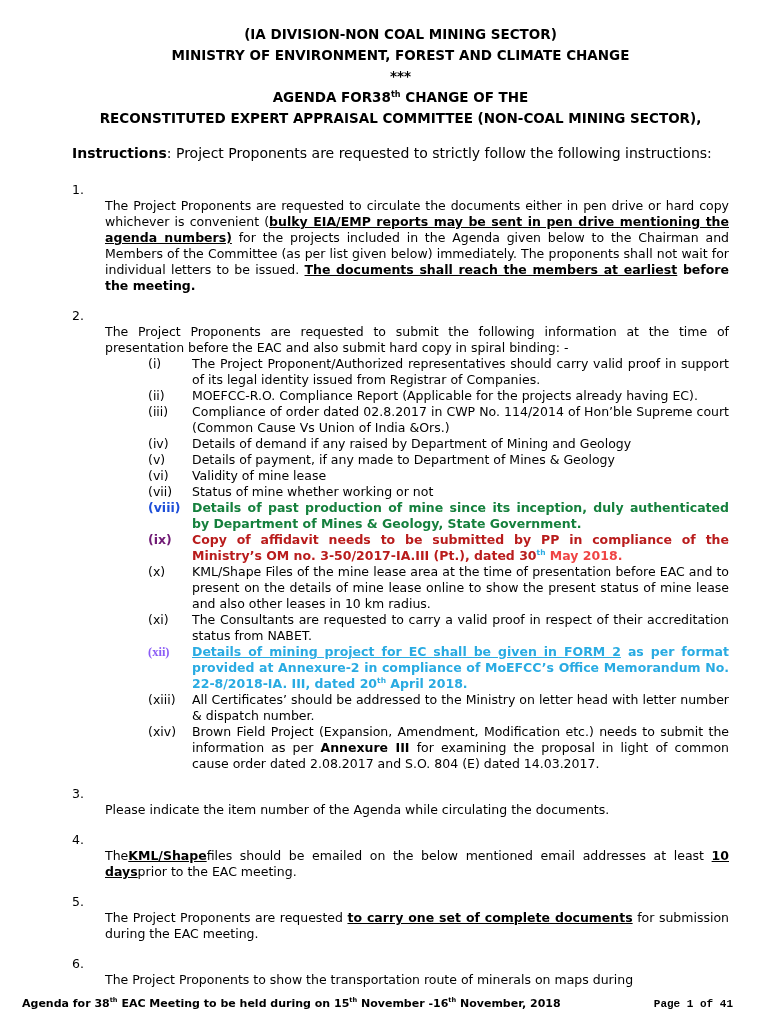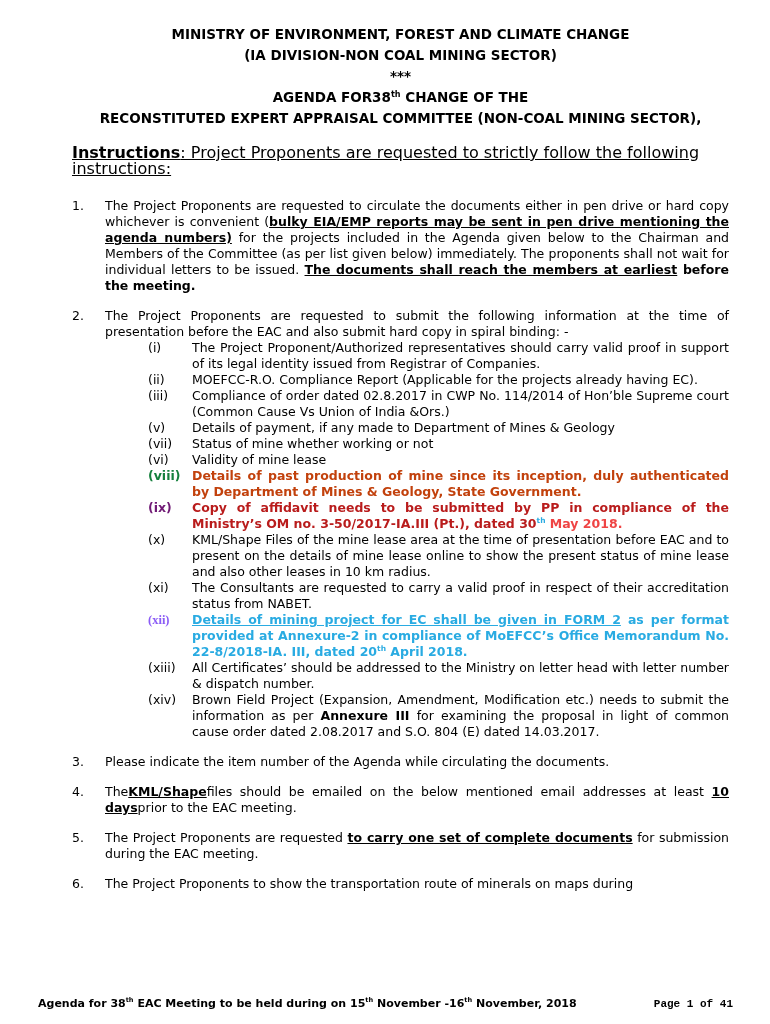--- a/index.html
+++ b/index.html
@@ -13,59 +13,58 @@
   }
   .page { padding: 24px 41px 0 72px; }
   .header {
     text-align: center;
     font-weight: bold;
     font-size: 13.5px;
     line-height: 21px;
     margin-bottom: 16px;
   }
   .instructions {
-    font-size: 16px;
+    font-size: 14px;
     line-height: 16px;
     margin-bottom: 21px;
-    text-decoration: underline;
   }
   .item {
     display: flex;
     font-size: 12.5px;
     line-height: 16px;
     margin-bottom: 14px;
   }
   .item-num { width: 33px; flex: none; }
   .item-body-wrap { flex: 1; min-width: 0; }
-  .item-body { text-align: justify; }
+  .item-body { text-align: justify; margin-top: 16px; }
   .sub { display: flex; margin-left: 43px; }
   .sub-num { width: 44px; flex: none; }
   .sub-body { flex: 1; min-width: 0; text-align: justify; }
   sup { font-size: 0.6em; line-height: 0; }
   .footer {
     position: absolute;
-    left: 38px;
+    left: 22px;
     right: 37px;
     bottom: 13px;
     display: flex;
     justify-content: space-between;
     align-items: baseline;
     font-size: 11px;
     line-height: 14px;
   }
   .footer > div { white-space: nowrap; }
 </style>
 </head>
 <body>
 
 <div class="page">
 
   <div class="header">
+    <div><span style="font-weight: bold;">(IA DIVISION-NON COAL MINING SECTOR)</span></div>
     <div><span style="font-weight: bold;">MINISTRY OF ENVIRONMENT, FOREST AND CLIMATE CHANGE</span></div>
-    <div><span style="font-weight: bold;">(IA DIVISION-NON COAL MINING SECTOR)</span></div>
     <div><span style="font-weight: bold;">***</span></div>
     <div><span style="font-weight: bold;">AGENDA FOR38</span><sup style="font-weight: bold;">th</sup><span style="font-weight: bold;"> CHANGE OF THE</span></div>
     <div><span style="font-weight: bold;">RECONSTITUTED EXPERT APPRAISAL COMMITTEE (NON-COAL MINING SECTOR),</span></div>
   </div>
 
   <div class="instructions"><span style="font-weight: bold;">Instructions</span><span>: Project Proponents are requested to strictly follow the following instructions:</span></div>
 
   <div class="item">
     <div class="item-num"><span>1.</span></div>
     <div class="item-body-wrap">
@@ -83,34 +82,38 @@
       </div>
       <div class="sub">
         <div class="sub-num"><span>(ii)</span></div>
         <div class="sub-body"><span>MOEFCC-R.O. Compliance Report (Applicable for the projects already having EC).</span></div>
       </div>
       <div class="sub">
         <div class="sub-num"><span>(iii)</span></div>
         <div class="sub-body"><span>Compliance of order dated 02.8.2017 in CWP No. 114/2014 of Hon’ble Supreme court (Common Cause Vs Union of India &amp;Ors.)</span></div>
       </div>
       <div class="sub">
+        <div class="sub-num"><span>(iv)</span></div>
+        <div class="sub-body"><span>Details of demand if any raised by Department of Mining and Geology</span></div>
+      </div>
+      <div class="sub">
         <div class="sub-num"><span>(v)</span></div>
         <div class="sub-body"><span>Details of payment, if any made to Department of Mines &amp; Geology</span></div>
+      </div>
+      <div class="sub">
+        <div class="sub-num"><span>(vi)</span></div>
+        <div class="sub-body"><span>Validity of mine lease</span></div>
       </div>
       <div class="sub">
         <div class="sub-num"><span>(vii)</span></div>
         <div class="sub-body"><span>Status of mine whether working or not</span></div>
       </div>
       <div class="sub">
-        <div class="sub-num"><span>(vi)</span></div>
-        <div class="sub-body"><span>Validity of mine lease</span></div>
-      </div>
-      <div class="sub">
-        <div class="sub-num"><span style="font-weight: bold; color: #15803d;">(viii)</span></div>
-        <div class="sub-body"><span style="font-weight: bold; color: #c2410c;">Details of past production of mine since its inception, duly authenticated by Department of Mines &amp; Geology, State Government.</span></div>
+        <div class="sub-num"><span style="font-weight: bold; color: #1d4ed8;">(viii)</span></div>
+        <div class="sub-body"><span style="font-weight: bold; color: #15803d;">Details of past production of mine since its inception, duly authenticated by Department of Mines &amp; Geology, State Government.</span></div>
       </div>
       <div class="sub">
         <div class="sub-num"><span style="font-weight: bold; color: #701a75;">(ix)</span></div>
         <div class="sub-body"><span style="font-weight: bold; color: #b91c1c;">Copy of affidavit needs to be submitted by PP in compliance of the Ministry’s OM no. 3-50/2017-IA.III (Pt.), dated 30</span><sup style="font-weight: bold; color: rgb(41, 171, 226);">th</sup><span style="font-weight: bold; color: #ef4444;"> May 2018.</span></div>
       </div>
       <div class="sub">
         <div class="sub-num"><span>(x)</span></div>
         <div class="sub-body"><span>KML/Shape Files of the mine lease area at the time of presentation before EAC and to present on the details of mine lease online to show the present status of mine lease and also other leases in 10 km radius.</span></div>
       </div>
       <div class="sub">

